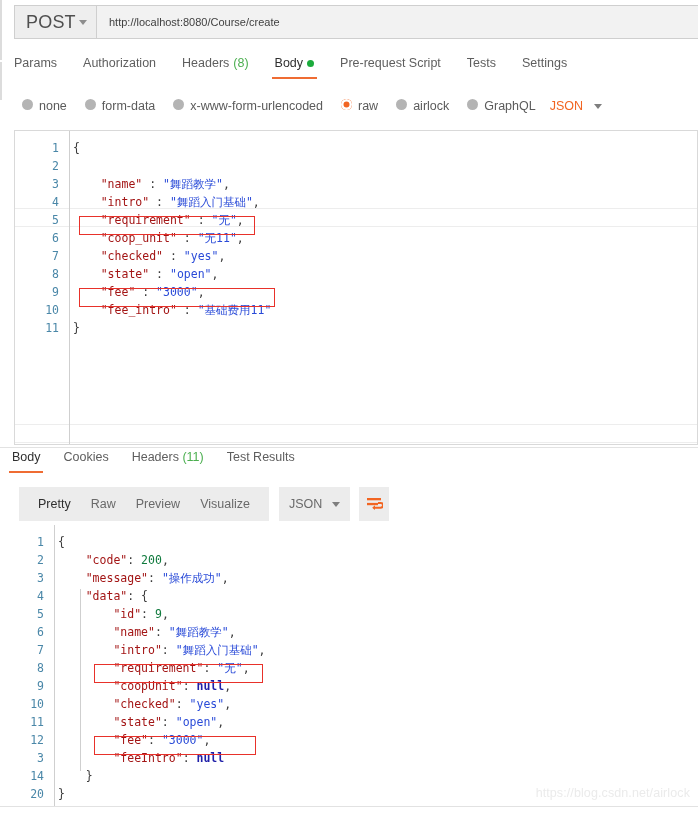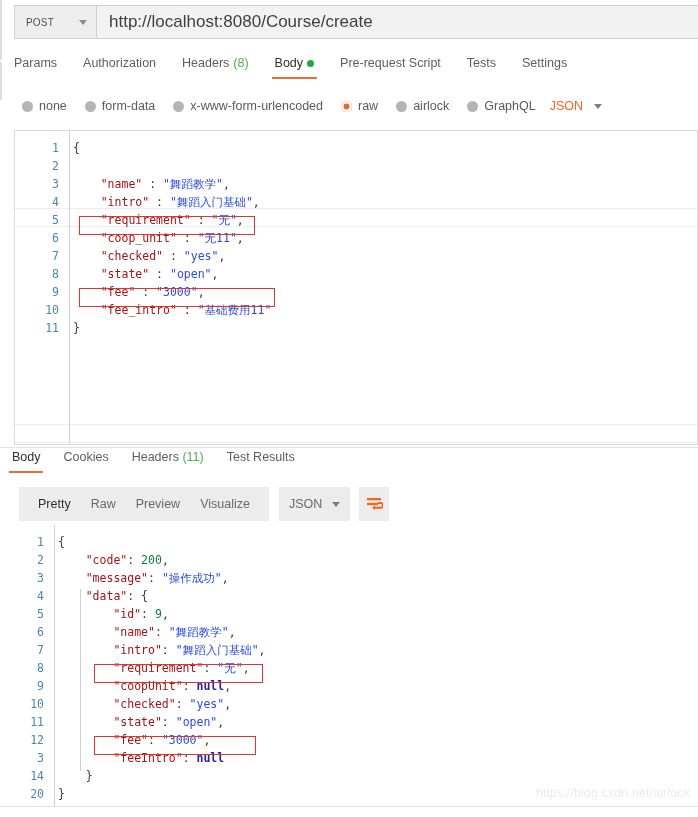--- a/index.html
+++ b/index.html
@@ -42,21 +42,21 @@
     background: #eeeeee;
     border: 1px solid #cfcfcf;
     border-right: none;
     display: flex;
     align-items: center;
     padding-left: 11px;
     position: relative;
     cursor: pointer;
   }
   .method-box .m-label {
-    font-size: 10px;
+    font-size: 18px;
     color: #4f4f4f;
     letter-spacing: .2px;
     text-align: right;
   }
   .caret {
     position: absolute;
     right: 9px; top: 50%;
     margin-top: -2px;
     width: 0; height: 0;
     border-left: 4.5px solid transparent;
@@ -66,21 +66,21 @@
   .url-box {
     flex: 1;
     background: #f2f2f2;
     border: 1px solid #cfcfcf;
     display: flex;
     align-items: center;
     padding-left: 12px;
     cursor: text;
   }
   .url-box .u-text {
-    font-size: 17px;
+    font-size: 11px;
     color: #3f3f3f;
   }
 
   
   .req-tabs {
     position: absolute;
     left: 14px; top: 56px;
     height: 28px;
     display: flex;
     align-items: flex-start;
@@ -116,21 +116,20 @@
   
   .radio-row {
     position: absolute;
     left: 22px; top: 96px;
     display: flex;
     align-items: center;
     height: 20px;
   }
   .radio-item {
     display: flex;
-    align-items: center;
     margin-right: 18px;
     cursor: pointer;
     white-space: nowrap;
   }
   .radio-dot {
     width: 11px; height: 11px;
     border-radius: 50%;
     background: #b4b4b4;
     margin-right: 6px;
     flex: none;

